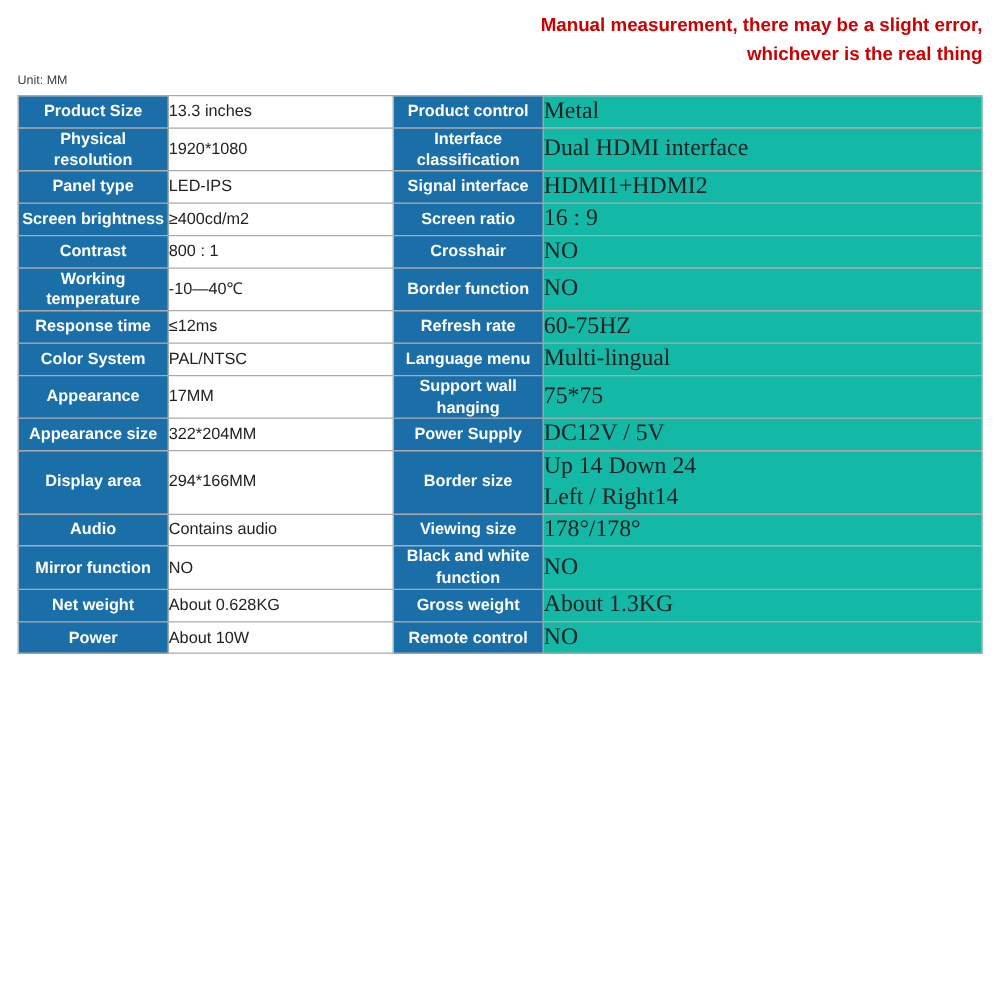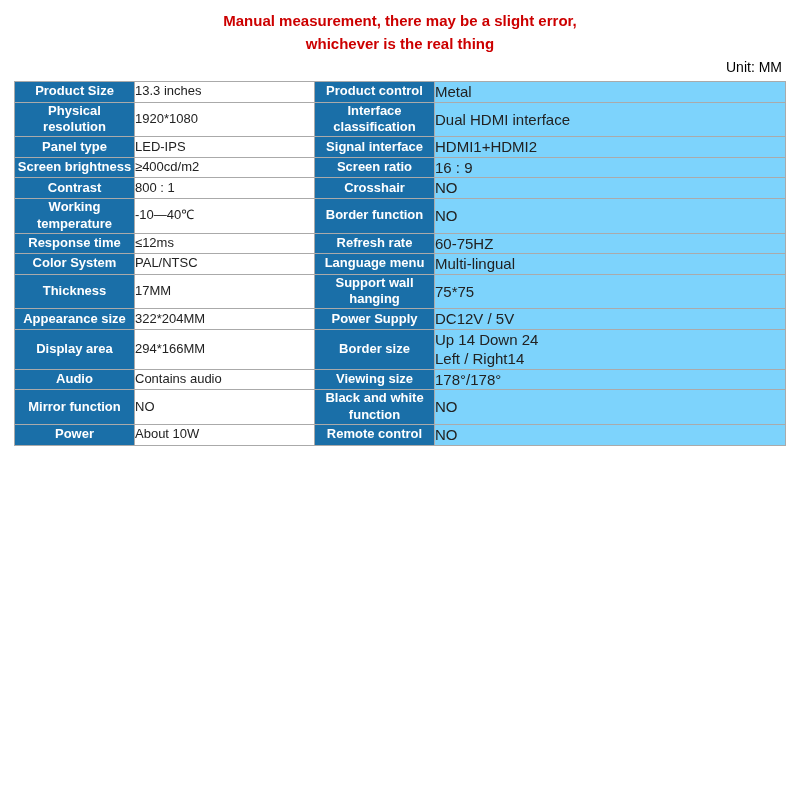--- a/index.html
+++ b/index.html
@@ -4,31 +4,31 @@
   <style>
     * { box-sizing: border-box; margin: 0; padding: 0; }
     body {
       font-family: Arial, sans-serif;
       background: #fff;
       width: 800px;
       min-height: 786px;
       padding: 10px 14px 14px 14px;
     }
     .header-note {
-      text-align: center;
+      text-align: right;
       color: #cc0000;
       font-size: 15px;
       font-weight: bold;
       line-height: 1.5;
       margin-bottom: 4px;
     }
     .unit-line {
-      text-align: right;
-      font-size: 14px;
-      color: #000000;
+      text-align: left;
+      font-size: 10px;
+      color: #404040;
       margin-bottom: 6px;
       padding-right: 4px;
     }
     .spec-table {
       width: 100%;
       border-collapse: collapse;
       border: 1px solid #aaa;
     }
     .spec-table td {
       border: 1px solid #aaa;
@@ -48,25 +48,26 @@
     }
     .value-cell {
       background-color: #fff;
       color: #222;
       font-size: 13px;
       padding: 7px 10px;
       width: 180px;
       line-height: 1.3;
     }
     .value-cell-wide {
-      background-color: #7dd3fc;
+      background-color: #14b8a6;
       color: #222;
-      font-size: 15px;
+      font-size: 19px;
       padding: 7px 10px;
       line-height: 1.3;
+      font-family: Liberation Serif, serif;
     }
   </style>
 </head>
 <body>
 
 <div class="header-note">
   <span>Manual measurement, there may be a slight error,</span><br>
   <span>whichever is the real thing</span>
 </div>
 <div class="unit-line">
@@ -117,21 +118,21 @@
         <td class="label-cell">Refresh rate</td>
         <td class="value-cell-wide">60-75HZ</td>
       </tr>
       <tr>
         <td class="label-cell">Color System</td>
         <td class="value-cell">PAL/NTSC</td>
         <td class="label-cell">Language menu</td>
         <td class="value-cell-wide">Multi-lingual</td>
       </tr>
       <tr>
-        <td class="label-cell">Thickness</td>
+        <td class="label-cell">Appearance</td>
         <td class="value-cell">17MM</td>
         <td class="label-cell">Support wall hanging</td>
         <td class="value-cell-wide">75*75</td>
       </tr>
       <tr>
         <td class="label-cell">Appearance size</td>
         <td class="value-cell">322*204MM</td>
         <td class="label-cell">Power Supply</td>
         <td class="value-cell-wide">DC12V / 5V</td>
       </tr>
@@ -147,19 +148,25 @@
         <td class="label-cell">Viewing size</td>
         <td class="value-cell-wide">178°/178°</td>
       </tr>
       <tr>
         <td class="label-cell">Mirror function</td>
         <td class="value-cell">NO</td>
         <td class="label-cell">Black and white function</td>
         <td class="value-cell-wide">NO</td>
       </tr>
       <tr>
+        <td class="label-cell">Net weight</td>
+        <td class="value-cell">About 0.628KG</td>
+        <td class="label-cell">Gross weight</td>
+        <td class="value-cell-wide">About 1.3KG</td>
+      </tr>
+      <tr>
         <td class="label-cell">Power</td>
         <td class="value-cell">About 10W</td>
         <td class="label-cell">Remote control</td>
         <td class="value-cell-wide">NO</td>
       </tr>
     </tbody>
 </table>
 
 </body></html>

